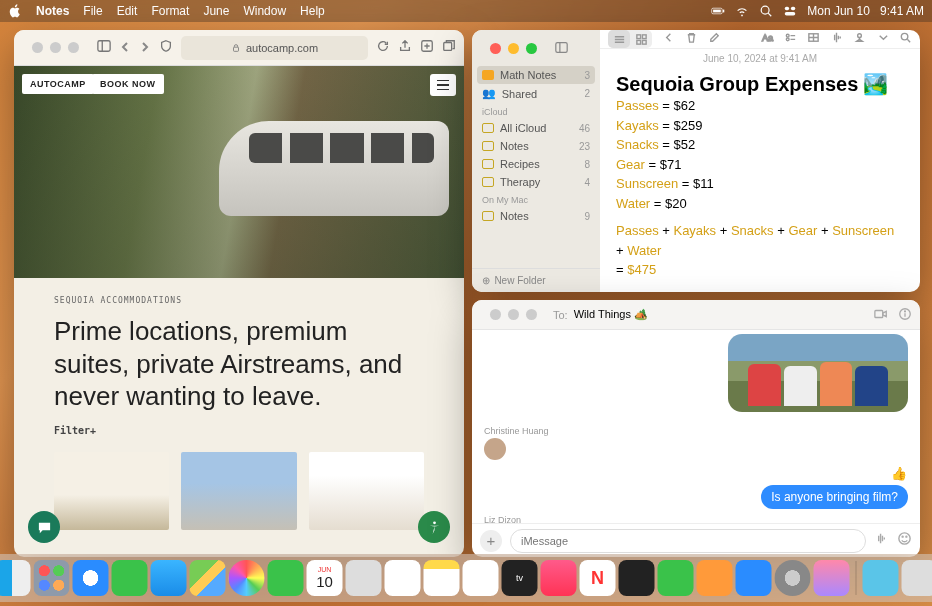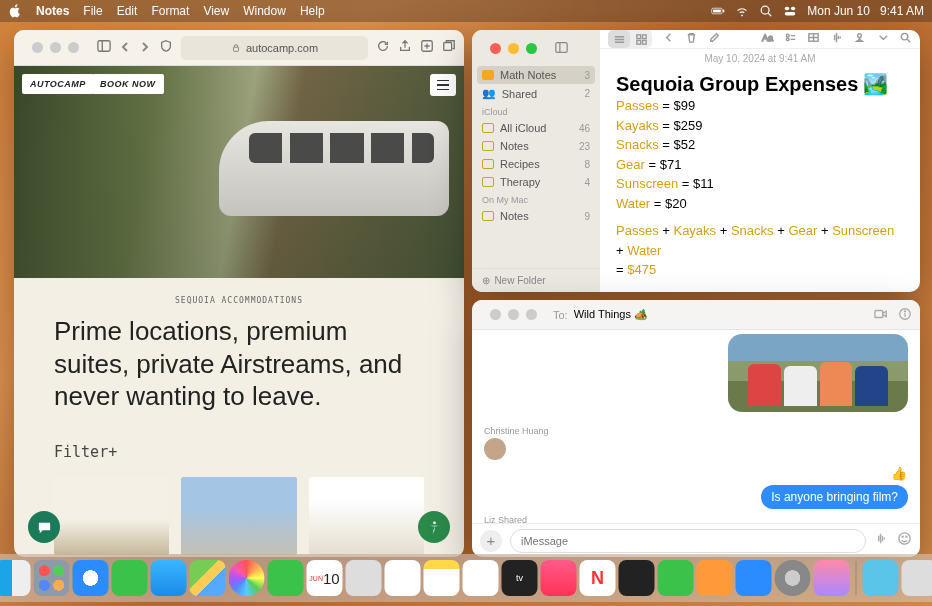--- a/index.html
+++ b/index.html
@@ -19,31 +19,31 @@
 .traffic span{ width:11px;height:11px;border-radius:50%;}
 .tred{background:#ff5f57;} .tyel{background:#febc2e;} .tgrn{background:#28c840;}
 .tgrey span{background:#ccc;}
 
 
 #safari { left:14px; top:30px; width:450px; height:527px; background:#f3efe5; }
 #safari .toolbar{ height:36px; background:#f6f2ea; border-bottom:1px solid #ddd;display:flex;align-items:center;gap:8px;padding:16px 8px;}
 #safari .toolbar .nav svg{width:12px;height:12px;stroke:#888;fill:none;stroke-width:2;}
 .url{flex:1;height:24px;background:#eae5da;border-radius:5px;display:flex;align-items:center;justify-content:center;font-size:11px;color:#555;gap:5px;}
 .tbicon svg{width:14px;height:14px;stroke:#777;fill:none;stroke-width:1.5;}
-.hero{height:212px;background:linear-gradient(rgba(40,50,30,.1),rgba(40,50,30,.3)),linear-gradient(100deg,#3a4a2a 0%,#6b7a4a 30%,#aab088 50%,#7a6a4a 60%,#4a5a3a 100%);position:relative;font-style:italic;}
+.hero{height:212px;background:linear-gradient(rgba(40,50,30,.1),rgba(40,50,30,.3)),linear-gradient(100deg,#3a4a2a 0%,#6b7a4a 30%,#aab088 50%,#7a6a4a 60%,#4a5a3a 100%);position:relative;}
 .trailer{position:absolute;right:15px;top:55px;width:230px;height:95px;background:linear-gradient(#e8e6e0,#c5c3bd);border-radius:50px 12px 12px 12px;}
 .trailer::after{content:"";position:absolute;top:12px;left:30px;right:15px;height:30px;background:linear-gradient(90deg,#4a4a48 0 18%,transparent 18% 22%,#4a4a48 22% 40%,transparent 40% 44%,#4a4a48 44% 62%,transparent 62% 66%,#4a4a48 66% 84%,transparent 84% 88%,#4a4a48 88%);border-radius:6px;}
 .pill{position:absolute;top:8px;background:#fff;font-size:9px;font-weight:700;letter-spacing:.5px;padding:5px 8px;border-radius:2px;color:#222;}
 .pill.logo{left:8px;} .pill.book{left:78px;}
 .burger{position:absolute;right:8px;top:8px;width:26px;height:22px;background:#fff;border-radius:3px;display:flex;flex-direction:column;justify-content:center;align-items:center;gap:3px;}
 .burger i{width:12px;height:1.5px;background:#333;}
 .content{padding:18px 40px 10px;}
-.eyebrow{font-size:8px;letter-spacing:1px;color:#666;font-family:monospace;text-align:center;}
+.eyebrow{font-size:8px;letter-spacing:1px;color:#666;font-family:monospace;}
 .headline{font-family:Liberation Sans, sans-serif;font-size:26px;line-height:1.25;color:#222;margin-top:10px;font-weight:400;}
-.filter{font-size:15px;color:#444;margin-top:30px;font-family:monospace;}
+.filter{font-size:10px;color:#444;margin-top:12px;font-family:monospace;font-weight:bold;}
 .thumbs{display:flex;gap:12px;padding:6px 40px 0;}
 .thumb{flex:1;height:78px;border-radius:2px;}
 .t1{background:linear-gradient(#f5f0e5 55%,#c5b89a);}
 .t2{background:linear-gradient(#a5c5e5 40%,#c5c0b5);}
 .t3{background:linear-gradient(#fff 30%,#e5ddd0);}
 .fab{position:absolute;width:32px;height:32px;border-radius:50%;bottom:14px;display:flex;align-items:center;justify-content:center;}
 .fab.chat{left:14px;background:#1a7a5a;color:#fff;} .fab.acc{right:14px;background:#2a8a4a;color:#fff;}
 .fab svg{width:15px;height:15px;fill:#fff;}
 
 
@@ -109,21 +109,21 @@
   <div class="left">
     <span class="apple" data-name="apple-menu-icon">
         <svg viewBox="0 0 16 16">
           <path d="M11.5 8.5c0-1.8 1.5-2.7 1.5-2.7-0.8-1.2-2.1-1.4-2.6-1.4-1.1 0-1.6.6-2.4.6s-1.4-.6-2.4-.6c-1.2 0-2.4.7-3 1.8-1.3 2.2-.3 5.5.9 7.3.6.9 1.3 1.8 2.2 1.8s1.2-.6 2.3-.6 1.4.6 2.3.6 1.6-.9 2.2-1.8c.4-.6.7-1.3.9-2-1.3-.5-1.9-1.6-1.9-3zm-1.6-5.7c.6-.7.9-1.6.8-2.5-.8.1-1.6.5-2.1 1.1-.5.6-.9 1.5-.8 2.4.9 0 1.6-.4 2.1-1z"></path>
         </svg>
       </span>
     <b data-name="app-name">Notes</b>
     <span data-name="menu-file">File</span>
     <span data-name="menu-edit">Edit</span>
     <span data-name="menu-format">Format</span>
-    <span data-name="menu-view">View</span>
+    <span data-name="menu-view">June</span>
     <span data-name="menu-window">Window</span>
     <span data-name="menu-help">Help</span>
   </div>
   <div class="right">
     <span data-name="battery-icon">
         <svg viewBox="0 0 20 12">
           <rect x="1" y="2" width="15" height="8" rx="2" stroke="#fff" fill="none"></rect>
           <rect x="3" y="4" width="11" height="4" fill="#fff"></rect>
           <rect x="17" y="4" width="2" height="4" fill="#fff"></rect>
         </svg>
@@ -337,24 +337,24 @@
             <path d="M7 7v2l-3 2h6l-3-2"></path>
           </svg></span>
       <span data-name="more-icon"><svg viewBox="0 0 14 14">
             <polyline points="4,5 8,9 12,5"></polyline>
           </svg></span>
       <span data-name="search-icon"><svg viewBox="0 0 14 14">
             <circle cx="6" cy="6" r="3.5"></circle>
             <line x1="9" y1="9" x2="12" y2="12"></line>
           </svg></span>
     </div>
-    <div class="ndate" data-name="note-date">May 10, 2024 at 9:41 AM</div>
+    <div class="ndate" data-name="note-date">June 10, 2024 at 9:41 AM</div>
     <div class="nbody" data-name="note-body">
       <div class="ntitle" data-name="note-title">Sequoia Group Expenses 🏞️</div>
-      <div class="nl"><span class="mv">Passes</span> = <span>$99</span></div>
+      <div class="nl"><span class="mv">Passes</span> = <span>$62</span></div>
       <div class="nl"><span class="mv">Kayaks</span> = <span>$259</span></div>
       <div class="nl"><span class="mv">Snacks</span> = <span>$52</span></div>
       <div class="nl"><span class="mv">Gear</span> = <span>$71</span></div>
       <div class="nl"><span class="mv">Sunscreen</span> = <span>$11</span></div>
       <div class="nl"><span class="mv">Water</span> = <span>$20</span></div>
       <div class="nl" style="margin-top:8px"><span class="mv" data-name="sum-expression">Passes</span> + <span class="mv">Kayaks</span> + <span class="mv">Snacks</span> + <span class="mv">Gear</span> + <span class="mv">Sunscreen</span> + <span class="mv">Water</span></div>
       <div class="nl"><span>= </span><span class="mv">$475</span></div>
       <div class="nl" style="margin-top:8px"><span>$475 ÷ 5 =  </span><span class="mv">$95</span><span> each</span></div>
     </div>
   </div>
@@ -394,21 +394,21 @@
     <div class="sender" data-name="sender-ch">Christine Huang</div>
     <div class="row">
         <div class="avatar" data-name="avatar"></div>
       </div>
     <div class="row right">
         <span class="react" data-name="thumbs-up-reaction">👍</span>
       </div>
     <div class="row right">
         <div class="bubble bblue" data-name="msg-me">Is anyone bringing film?</div>
       </div>
-    <div class="sender" data-name="sender-liz">Liz Shared</div>
+    <div class="sender" data-name="sender-liz">Liz Dizon</div>
 
   </div>
   <div class="mcomp" data-name="compose-bar">
     <div class="plus" data-name="add-attachment-button">+</div>
     <input data-name="message-input" placeholder="iMessage" style="">
     <span data-name="audio-icon"><svg viewBox="0 0 16 16">
           <line x1="3" y1="8" x2="3" y2="8"></line>
           <line x1="5" y1="5" x2="5" y2="11"></line>
           <line x1="7" y1="3" x2="7" y2="13"></line>
           <line x1="9" y1="5" x2="9" y2="11"></line>
@@ -426,21 +426,21 @@
 
 <div class="dock" data-name="dock">
   <div class="app" data-name="dock-finder" style="background:linear-gradient(90deg,#1ba5e8 50%,#eee 50%)"></div>
   <div class="app" data-name="dock-launchpad" style="background:#8e9aaa;background-image:radial-gradient(circle at 30% 30%,#f55 15%,transparent 16%),radial-gradient(circle at 70% 30%,#5c5 15%,transparent 16%),radial-gradient(circle at 30% 70%,#58f 15%,transparent 16%),radial-gradient(circle at 70% 70%,#fa5 15%,transparent 16%)"></div>
   <div class="app" data-name="dock-safari" style="background:radial-gradient(circle,#fff 30%,#2a8cff 31%)"></div>
   <div class="app" data-name="dock-messages" style="background:#3ac24a"></div>
   <div class="app" data-name="dock-mail" style="background:linear-gradient(#3ab5ff,#1a8ce8)"></div>
   <div class="app" data-name="dock-maps" style="background:linear-gradient(135deg,#7c5 40%,#fc5 40% 60%,#5af 60%)"></div>
   <div class="app" data-name="dock-photos" style="background:#fff;background-image:conic-gradient(#f55,#fa5,#ff5,#5c5,#5cf,#58f,#a5f,#f5a,#f55);border-radius:50%"></div>
   <div class="app" data-name="dock-facetime" style="background:#3ac24a"></div>
-  <div class="app" data-name="dock-calendar" style="background:#fff;display:flex;flex-direction:row;align-items:center;justify-content:center;font-size:7px;color:#e33">
+  <div class="app" data-name="dock-calendar" style="background:#fff;display:flex;flex-direction:column;align-items:center;justify-content:center;font-size:7px;color:#e33">
       <div>JUN</div>
       <div style="color:#222;font-size:15px;font-weight:500">10</div>
     </div>
   <div class="app" data-name="dock-contacts" style="background:#ddd"></div>
   <div class="app" data-name="dock-reminders" style="background:#fff"></div>
   <div class="app" data-name="dock-notes" style="background:linear-gradient(#ffd94a 25%,#fff 25%)"></div>
   <div class="app" data-name="dock-freeform" style="background:#fff"></div>
   <div class="app" data-name="dock-tv" style="background:#222;color:#fff;display:flex;align-items:center;justify-content:center;font-size:9px">tv</div>
   <div class="app" data-name="dock-music" style="background:linear-gradient(#ff5a8a,#ff3355)"></div>
   <div class="app" data-name="dock-news" style="background:#fff;color:#f33;display:flex;align-items:center;justify-content:center;font-size:18px;font-weight:700">N</div>

